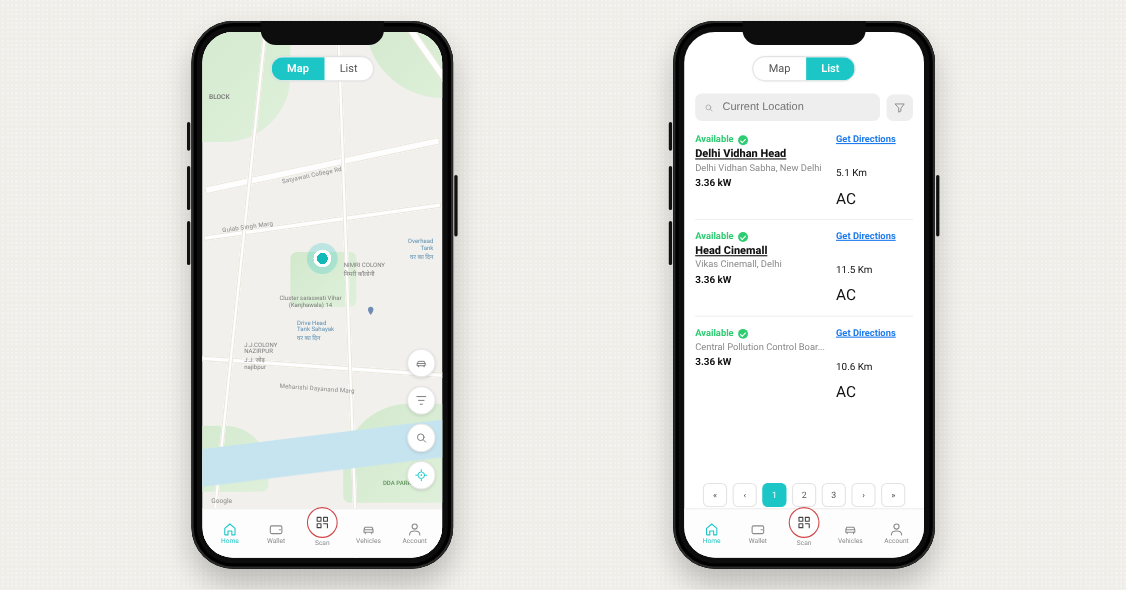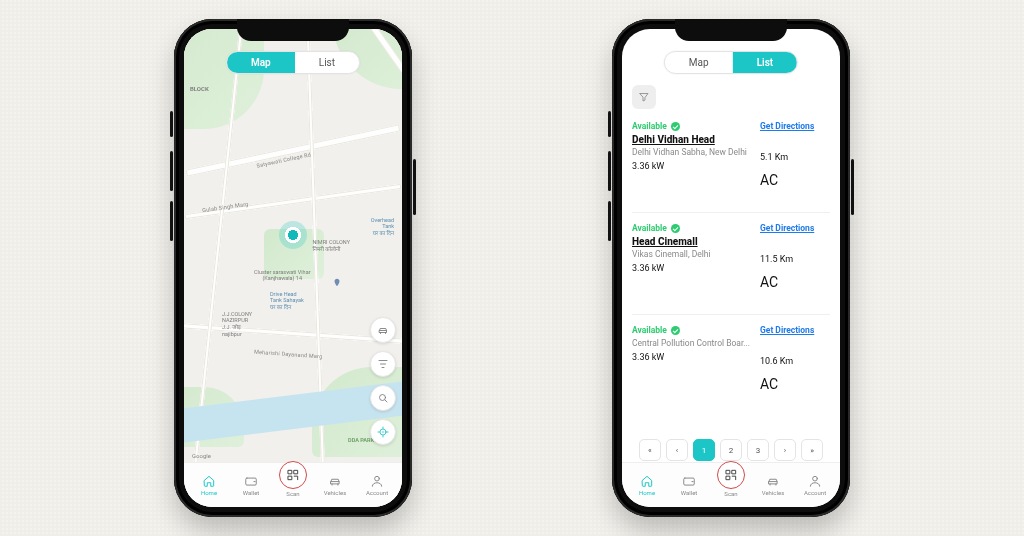--- a/index.html
+++ b/index.html
@@ -32,21 +32,21 @@
     box-shadow:0 14px 26px rgba(0,0,0,.22),inset 0 0 0 2px #2a2a2a,inset 0 0 0 5px #000;}
   .phone .screen{position:absolute;left:10px;right:10px;top:10px;bottom:10px;border-radius:28px;background:var(--phone-inner);overflow:hidden;}
   .notch{position:absolute;top:0;left:50%;transform:translateX(-50%);width:112px;height:22px;background:#0d0d0d;border-bottom-left-radius:14px;border-bottom-right-radius:14px;z-index:20;}
   .side-btn{position:absolute;width:3px;background:#111;border-radius:2px;}
   .sb-left1{left:-4px;top:92px;height:26px}
   .sb-left2{left:-4px;top:132px;height:40px}
   .sb-left3{left:-4px;top:182px;height:40px}
   .sb-right{right:-4px;top:140px;height:56px}
   
   .toppill{position:absolute;top:22px;left:50%;transform:translateX(-50%);display:flex;background:var(--pill-bg);border:1px solid var(--pill-border);border-radius:16px;overflow:hidden;z-index:10;box-shadow:0 0 0 1px rgba(0,0,0,.02);}
-  .toppill .tab{padding:5px 24px;font-size:10px;color:#555;cursor:pointer;}
+  .toppill .tab{padding:5px 14px;font-size:10px;color:#555;cursor:pointer;}
   .toppill .tab.active{background:var(--accent);color:#fff;font-weight:600;}
   
   .map-surface{position:absolute;inset:0;background:var(--block);}
   .park{position:absolute;background:linear-gradient(135deg,#d2e9cd,#dff0da);border-radius:6px;}
   .road{position:absolute;background:#fefefe;box-shadow:0 0 0 1px #eae7de inset;}
   .diagroad{position:absolute;background:#fefefe;border:1px solid #eceade;border-radius:2px;}
   .road-label{position:absolute;font-size:5.5px;color:#888;white-space:nowrap;letter-spacing:.2px;}
   .place-label{position:absolute;font-size:5.5px;color:var(--label);white-space:nowrap;}
   .place-label.blue{color:#5b8fb2;}
   .block-label{position:absolute;font-size:6px;color:#7a7a7a;font-weight:600;}
@@ -59,30 +59,30 @@
   .fab svg{width:12px;height:12px;}
   .gcred{position:absolute;left:8px;bottom:48px;font-size:6px;color:#777;opacity:.85;z-index:6;}
   
   .list-body{position:absolute;inset:0;display:flex;flex-direction:column;}
   .list-pad{padding:56px 10px 0 10px;}
   .search-row{display:flex;gap:6px;align-items:center;}
   .search{flex:1;display:flex;align-items:center;gap:6px;background:#eeeeee;border-radius:6px;padding:6px 8px;font-size:9px;color:#999;}
   .search .q{font-size:10px;color:#9b9b9b;border:none;outline:none;background:transparent;width:100%;}
   .filter-btn{width:24px;height:24px;border-radius:6px;background:#eeeeee;display:flex;align-items:center;justify-content:center;color:#8a8a8a;cursor:pointer;}
   .stations{margin-top:12px;display:flex;flex-direction:column;gap:10px;}
-  .card{display:flex;gap:0;padding-bottom:24px;border-bottom:1px solid #efefef;}
+  .card{display:flex;gap:0;padding-bottom:10px;border-bottom:1px solid #efefef;}
   .card:last-child{border-bottom:none;}
   .card .left{flex:1;}
   .card .right{width:70px;font-size:8px;text-align:left;}
   .avail{display:flex;align-items:center;gap:4px;font-size:8.5px;font-weight:700;color:var(--green);margin-bottom:3px;}
   .avail .dot{width:9px;height:9px;border-radius:50%;background:var(--green);display:inline-flex;align-items:center;justify-content:center;}
   .avail .dot::after{content:"";width:4px;height:2px;border-left:1.4px solid #fff;border-bottom:1.4px solid #fff;transform:rotate(-45deg);}
   .st-name{font-size:10px;font-weight:800;text-decoration:underline;color:#111;margin-bottom:2px;}
   .st-addr{font-size:8.5px;color:#8a8a8a;margin-bottom:4px;white-space:nowrap;overflow:hidden;text-overflow:ellipsis;}
-  .st-pow{font-size:9px;font-weight:400;color:#111;}
+  .st-pow{font-size:9px;font-weight:700;color:#111;}
   .dir{font-size:8.5px;color:var(--link);text-decoration:underline;font-weight:700;margin-bottom:3px;cursor:pointer;}
   .dist{font-size:9px;color:#111;margin-bottom:10px;margin-top:21px;}
   .ctype{font-size:14px;color:#111;}
   
   .pager{position:absolute;bottom:46px;left:0;right:0;display:flex;justify-content:center;gap:5px;}
   .pbtn{min-width:20px;height:20px;border:1px solid #e4e4e4;border-radius:5px;background:#fff;font-size:8px;color:#555;display:flex;align-items:center;justify-content:center;cursor:pointer;}
   .pbtn.active{background:var(--accent);color:#fff;border-color:var(--accent);}
   
   .bnav{position:absolute;left:0;right:0;bottom:0;height:44px;background:#fdfdfd;border-top:1px solid #eee;display:flex;justify-content:space-around;align-items:center;padding:0 4px;z-index:15;}
   .bitem{display:flex;flex-direction:column;align-items:center;gap:1px;font-size:6px;color:#8a8a8a;cursor:pointer;width:36px;}
@@ -243,20 +243,27 @@
     <div class="screen">
 
       <div class="toppill">
         <div class="tab">Map</div>
         <div class="tab active">List</div>
       </div>
 
       <div class="list-body">
         <div class="list-pad">
           <div class="search-row">
+            <div class="search">
+              <svg viewBox="0 0 24 24" class="ic" style="width:10px;height:10px;color:#9b9b9b">
+                  <circle cx="11" cy="11" r="6"></circle>
+                  <path d="M20 20l-4-4"></path>
+                </svg>
+              <input class="q" placeholder="Current Location" style="">
+            </div>
             <div class="filter-btn">
               <svg viewBox="0 0 24 24" class="ic" style="width:12px;height:12px">
                   <path d="M4 5h16l-6 8v5l-4 2v-7z"></path>
                 </svg>
             </div>
           </div>
 
           <div class="stations">
 
             <div class="card">

